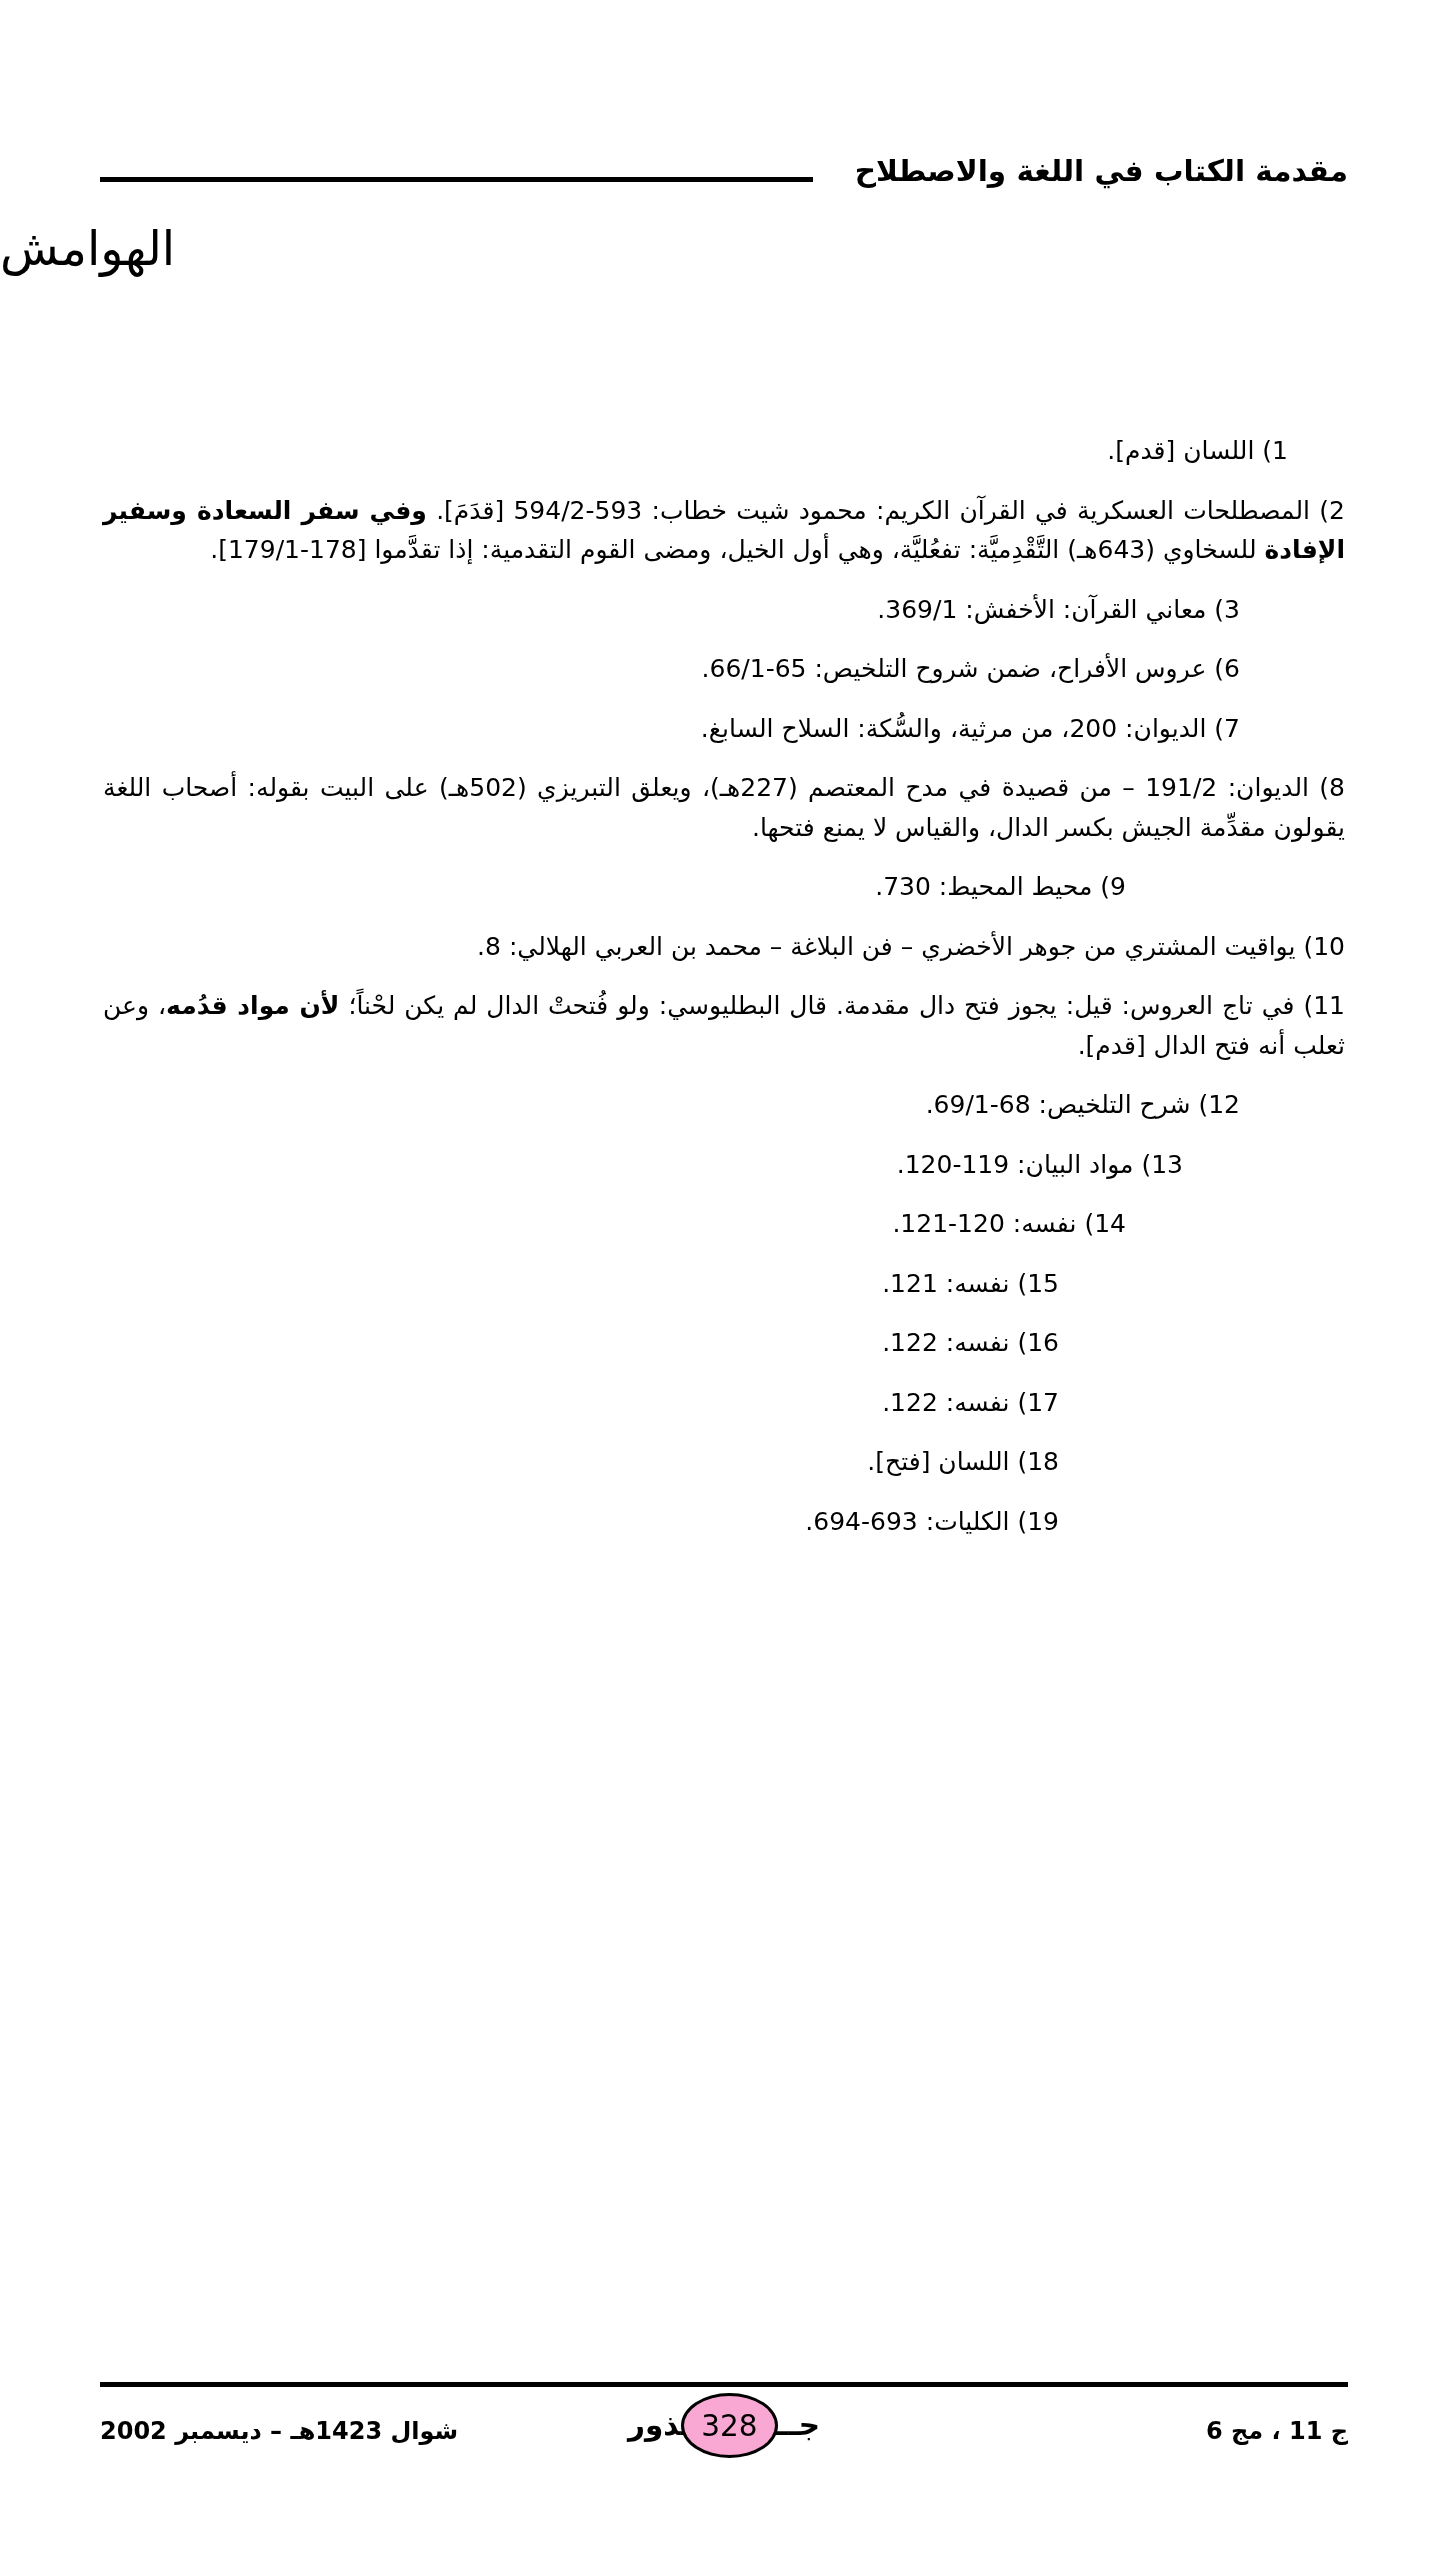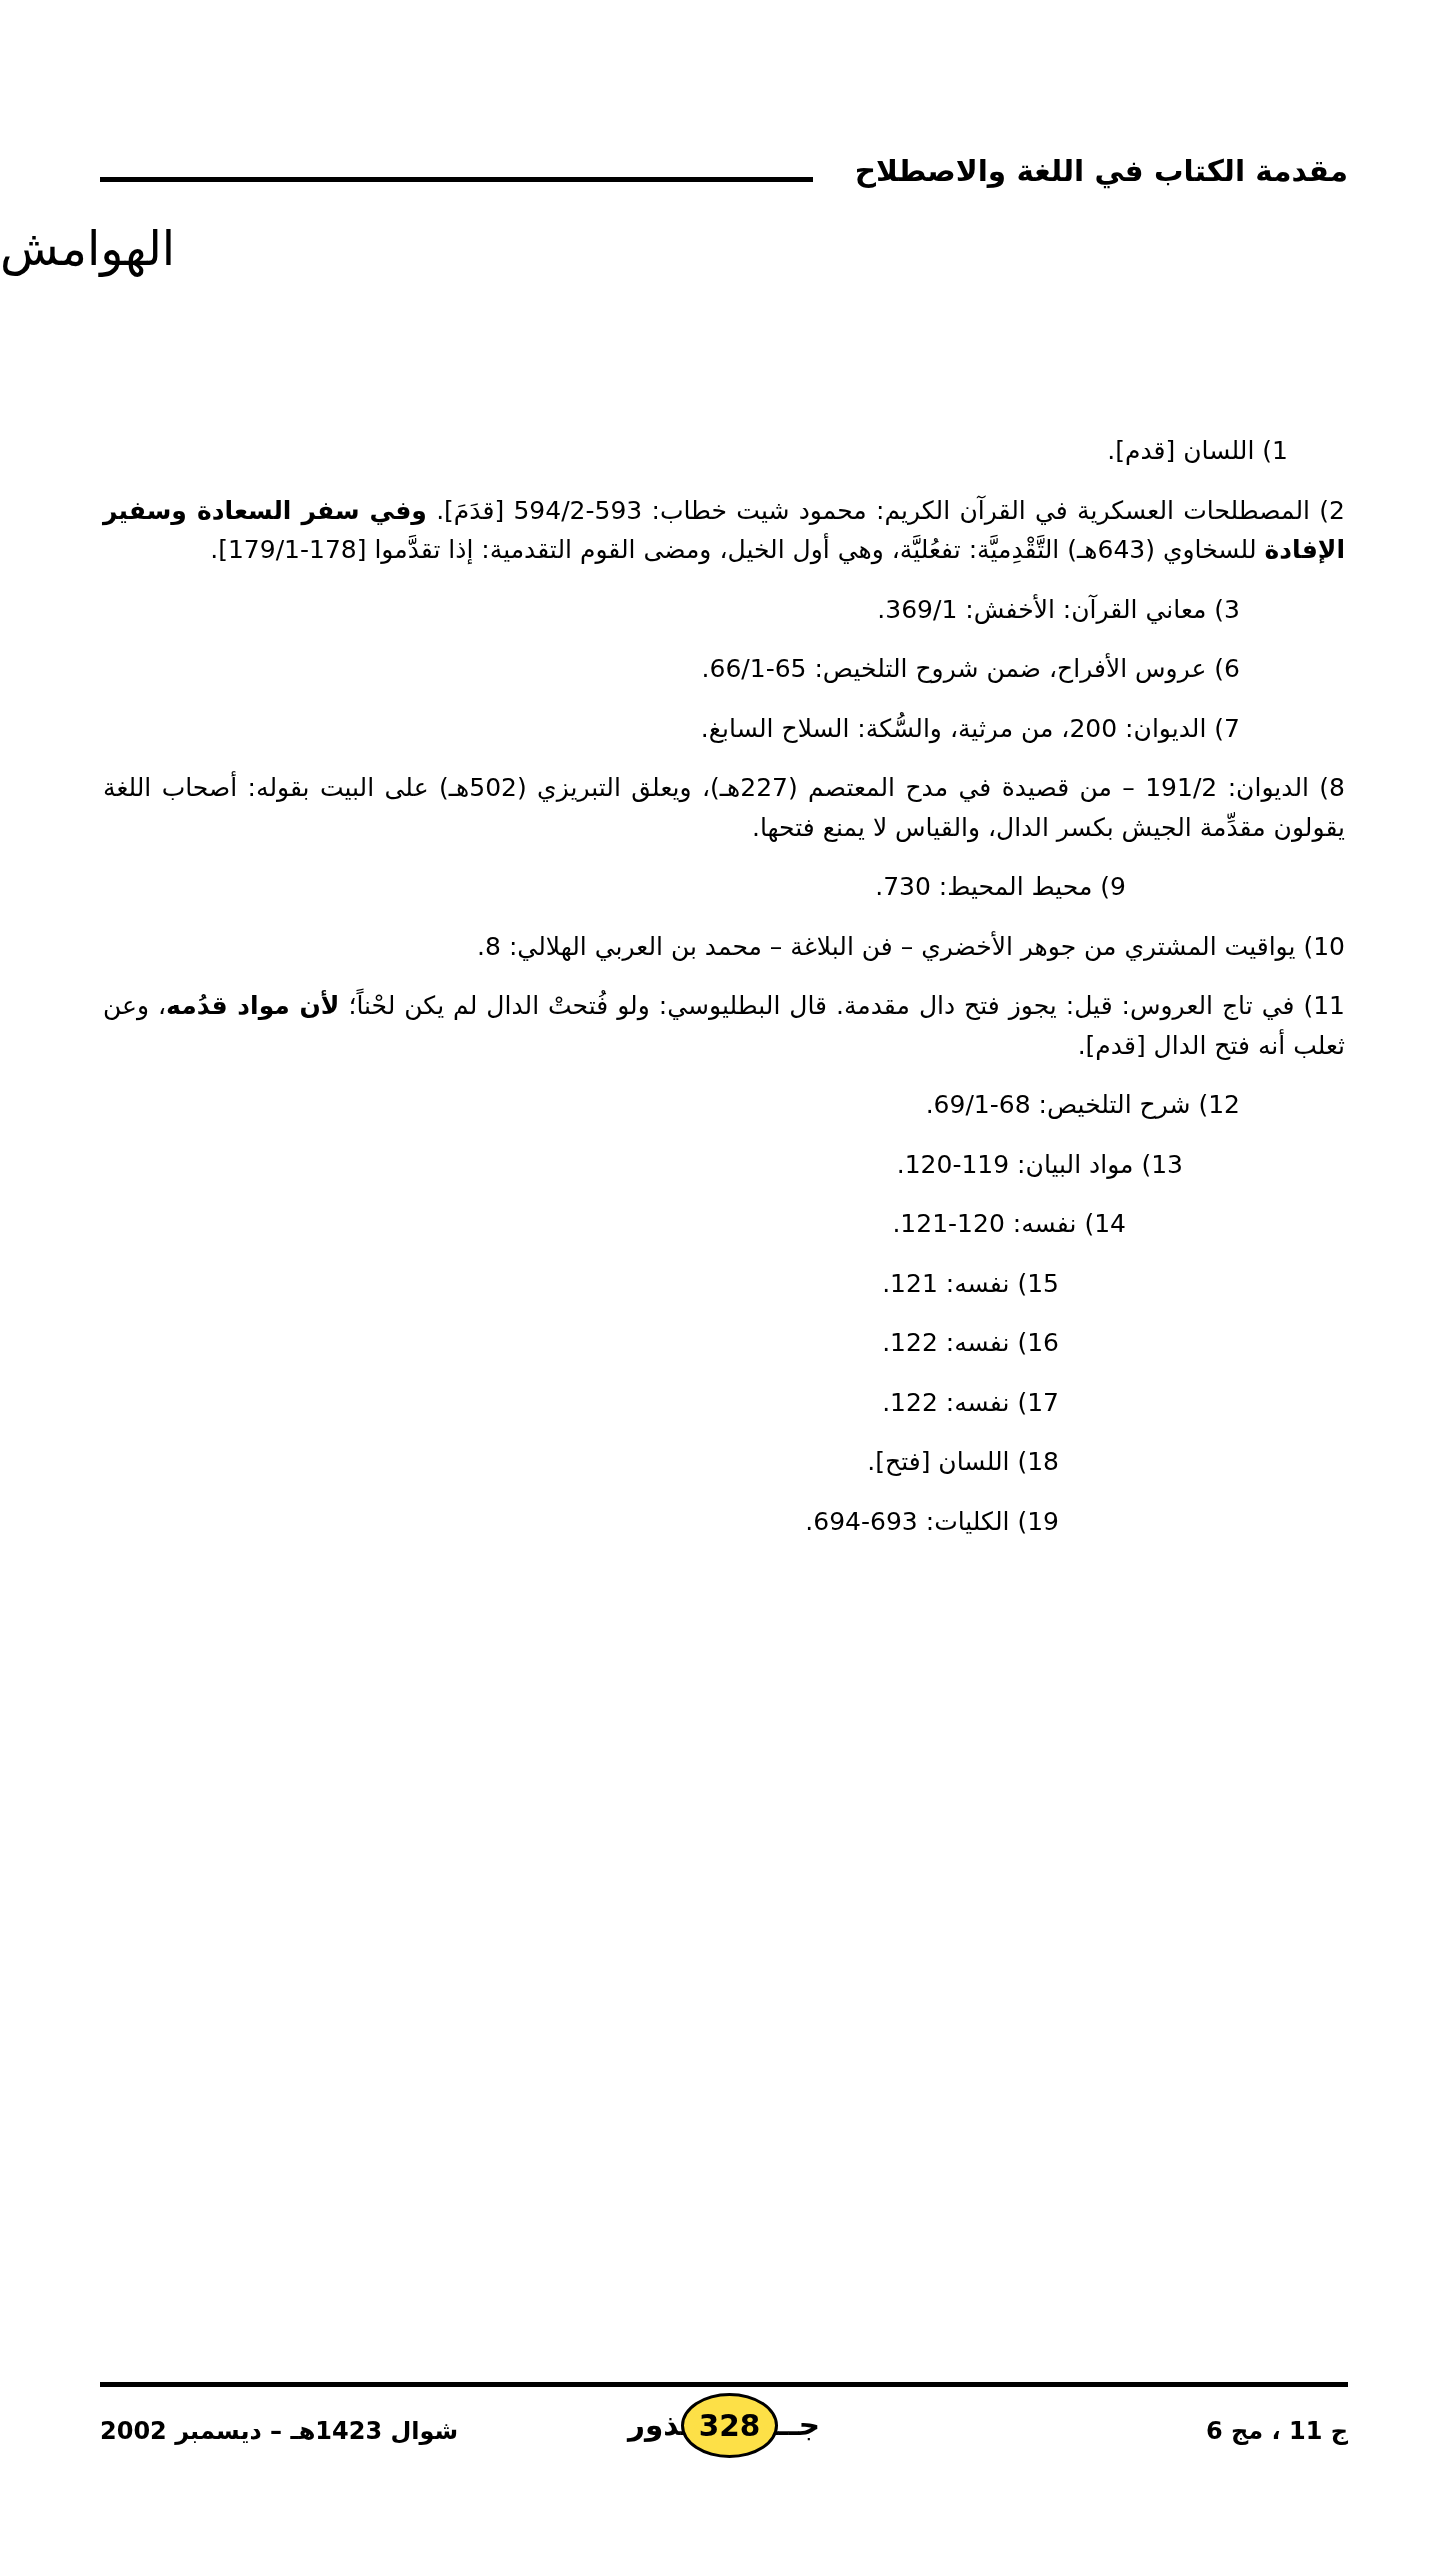--- a/index.html
+++ b/index.html
@@ -165,22 +165,22 @@
   }
   .page-oval {
     width: 91px;
     height: 59px;
     border: 3.8px solid #000;
     border-radius: 50%;
     display: flex;
     align-items: center;
     justify-content: center;
     font-size: 29.5px;
-    font-weight: bold;
-    background: #fde047;
+    font-weight: normal;
+    background: #f9a8d4;
     z-index: 2;
     margin: 0 -9.5px;
   }
 </style>
 </head>
 <body>
 
 <div class="page">
 
   <div class="header">

